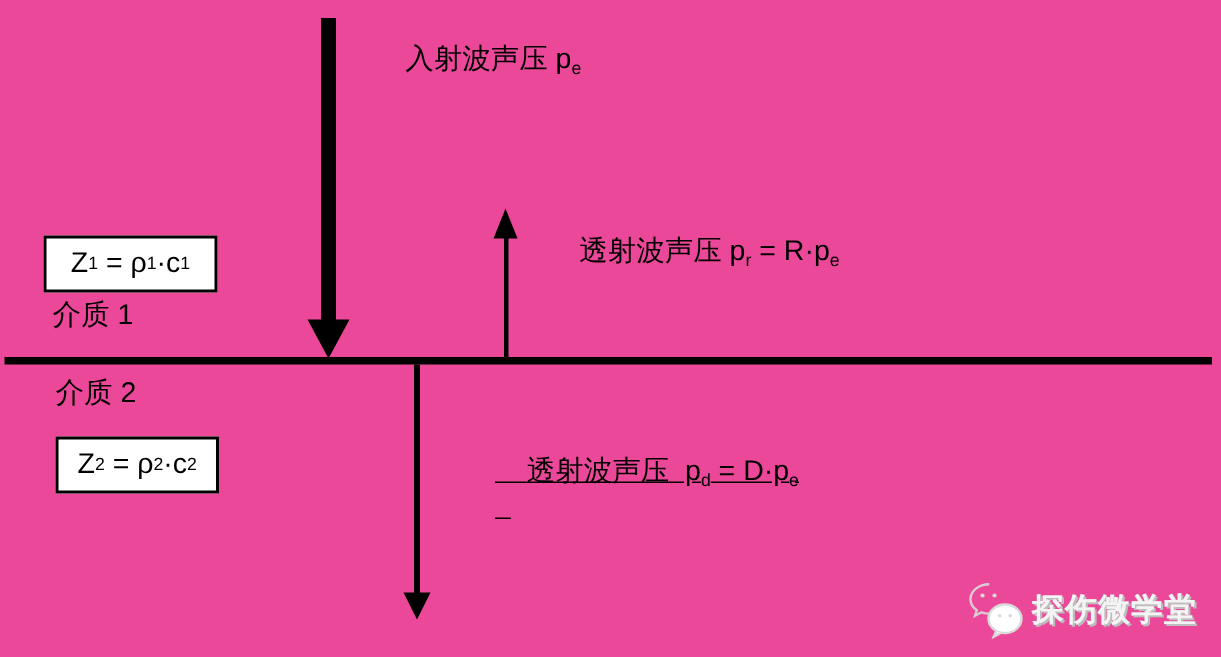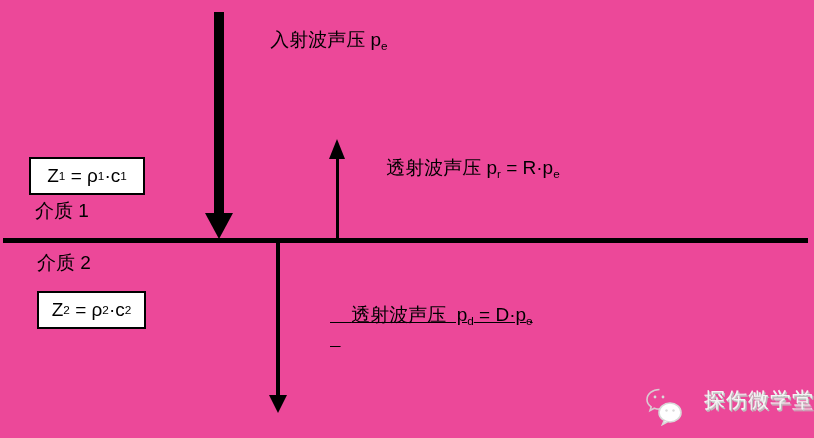--- a/index.html
+++ b/index.html
@@ -93,22 +93,23 @@
     line-height: 0;
     vertical-align: -0.35em;
   }
   .z1-box { left: 29px; top: 157px; width: 116px; height: 38px; }
   .z2-box { left: 37px; top: 291px; width: 109px; height: 38px; }
   
   .watermark {
     position: absolute;
     left: 643px; top: 386px;
     display: flex;
-    align-items: flex-start;
-    gap: 19px;
+    align-items: center;
+    gap: 3px;
+    font-weight: bold;
   }
   .watermark-text {
     font-size: 21px;
     letter-spacing: 1px;
     color: #f4f4f4;
     text-shadow: 1.5px 1.5px 0 #bdbdbd, 0.5px 0.5px 0 #d6d6d6;
     white-space: pre;
   }
 </style>
 </head>

